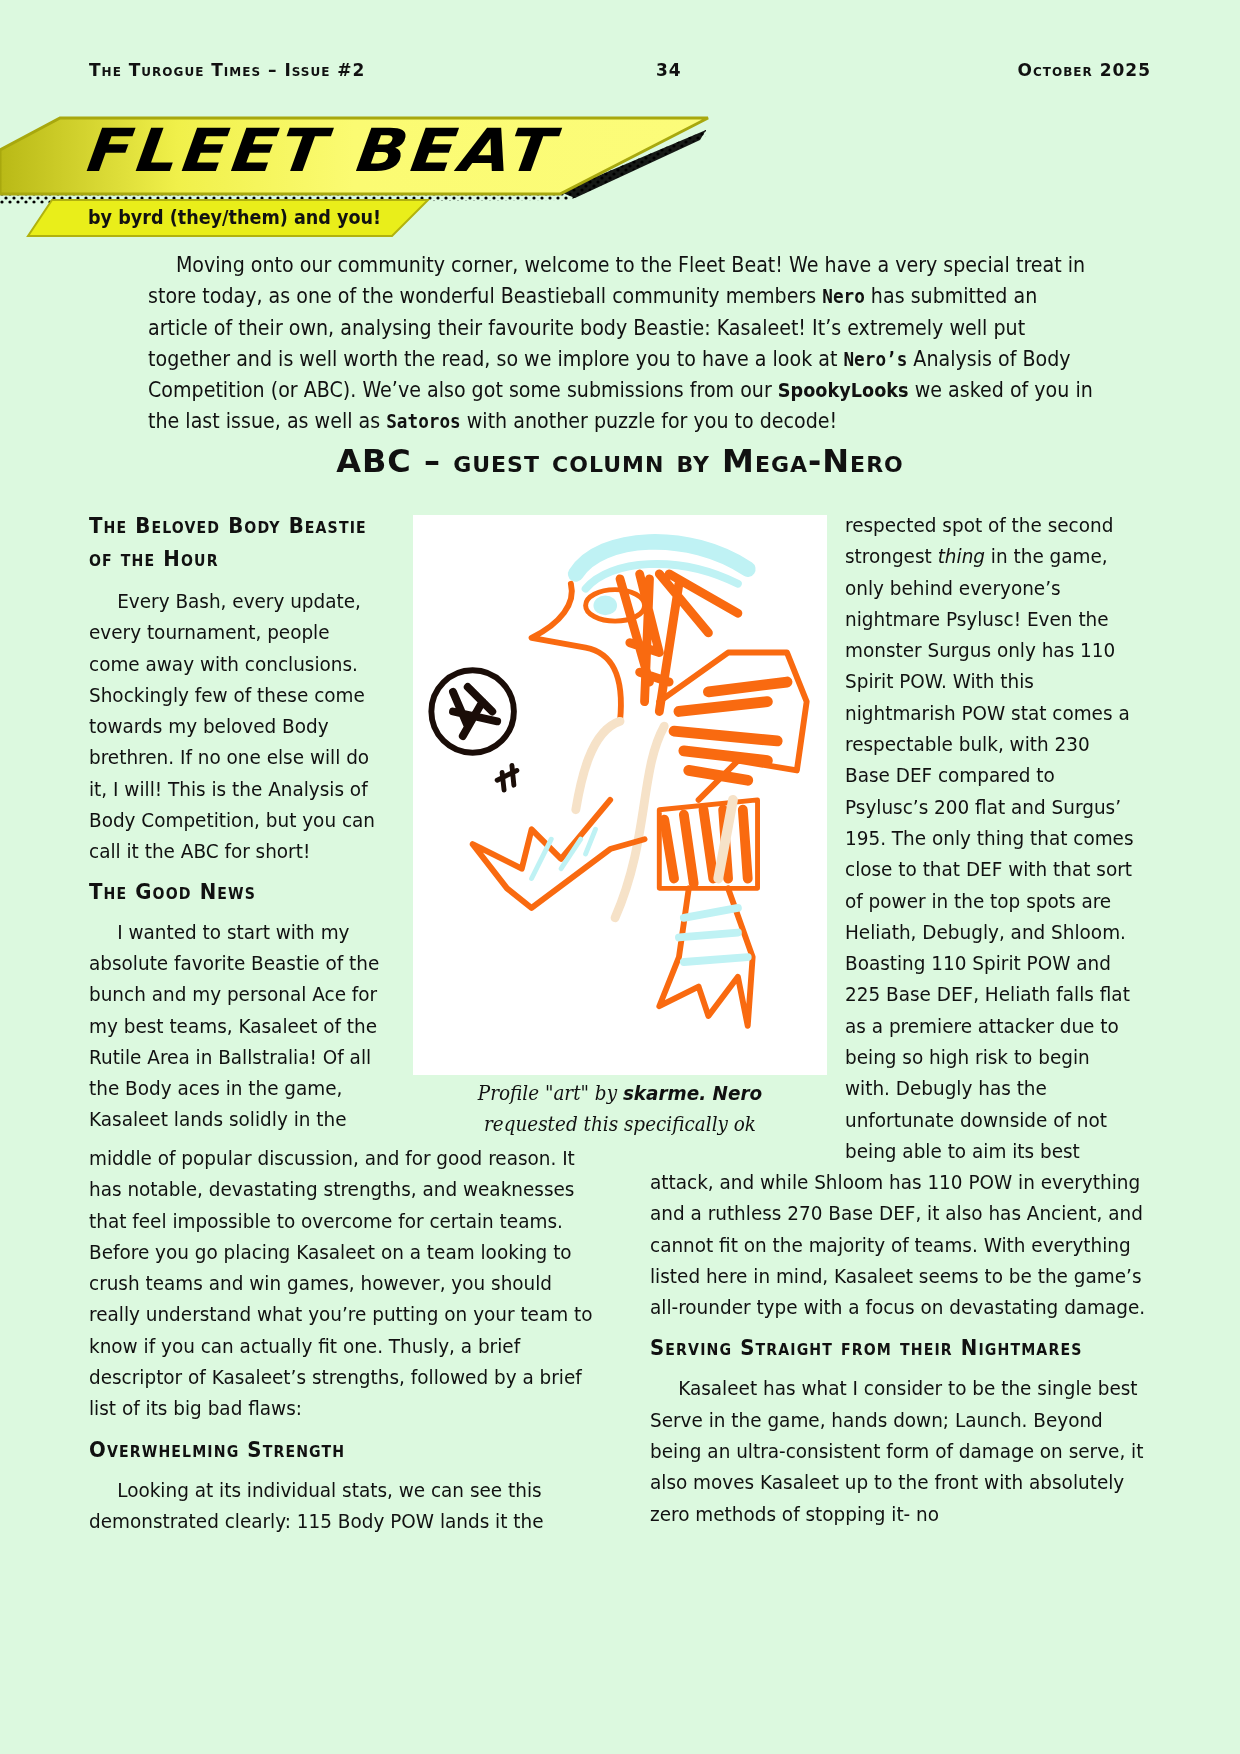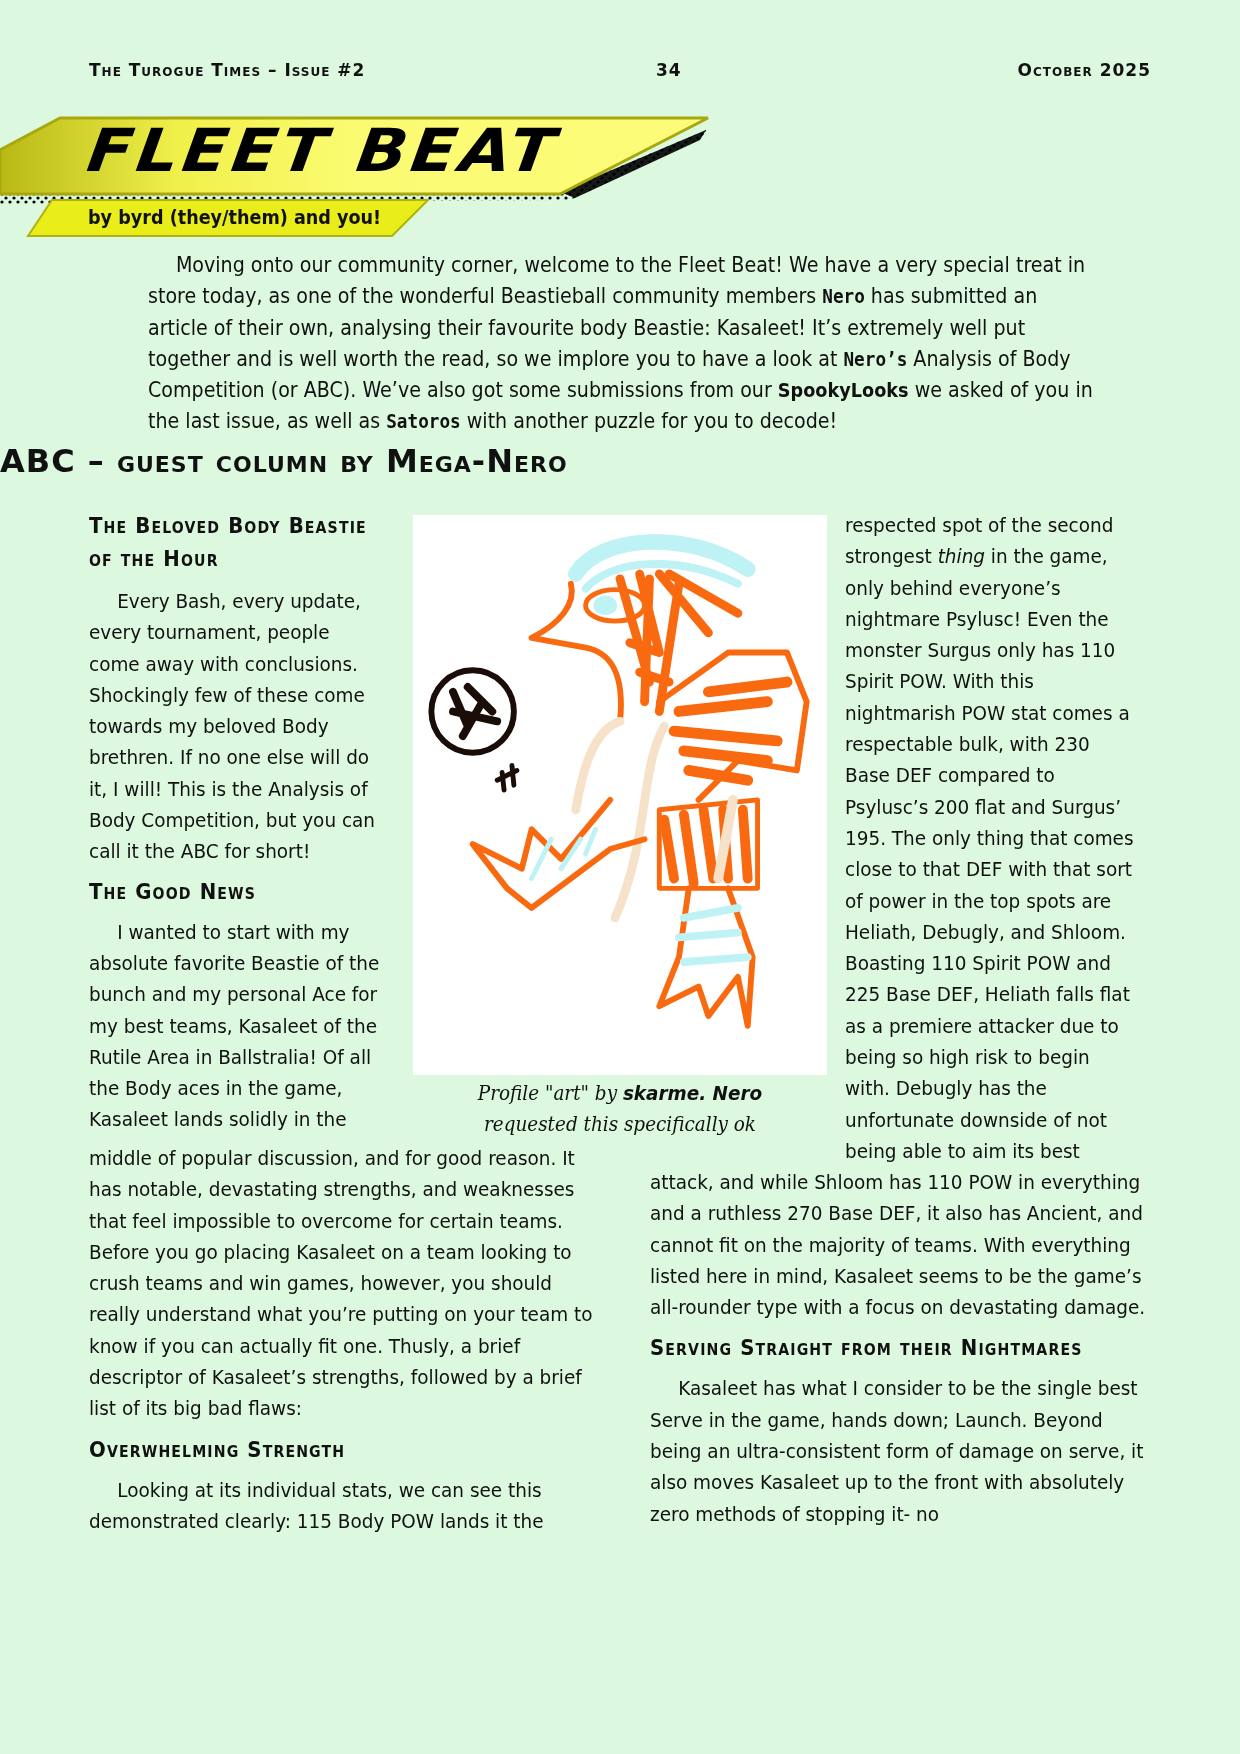--- a/index.html
+++ b/index.html
@@ -38,21 +38,21 @@
     font-size: 20.5px; line-height: 31.3px;
     font-family: "DejaVu Sans", sans-serif;
     transform: scaleX(0.93); transform-origin: left top;
     width: 1016px;
   }
   .intro p { margin: 0; text-indent: 30px; }
   .intro b { font-family: "DejaVu Sans Mono", monospace; font-weight: bold; font-size: 19px; }
   .intro b.sans { font-family: "DejaVu Sans", sans-serif; }
 
   .article-title {
-    position: absolute; left: 0; width: 1240px; top: 442px; 
+    position: absolute; left: 0; width: 1240px; top: 442px; text-align: center;
     font-size: 32px; font-weight: 900; font-variant: small-caps; letter-spacing: 1px;
   }
 
   .col-text {
     position: absolute;
     font-family: "DejaVu Sans", sans-serif;
     font-size: 19.6px; line-height: 31.3px;
     transform: scaleX(0.94); transform-origin: left top;
   }
   .col-text p { margin: 0; }

